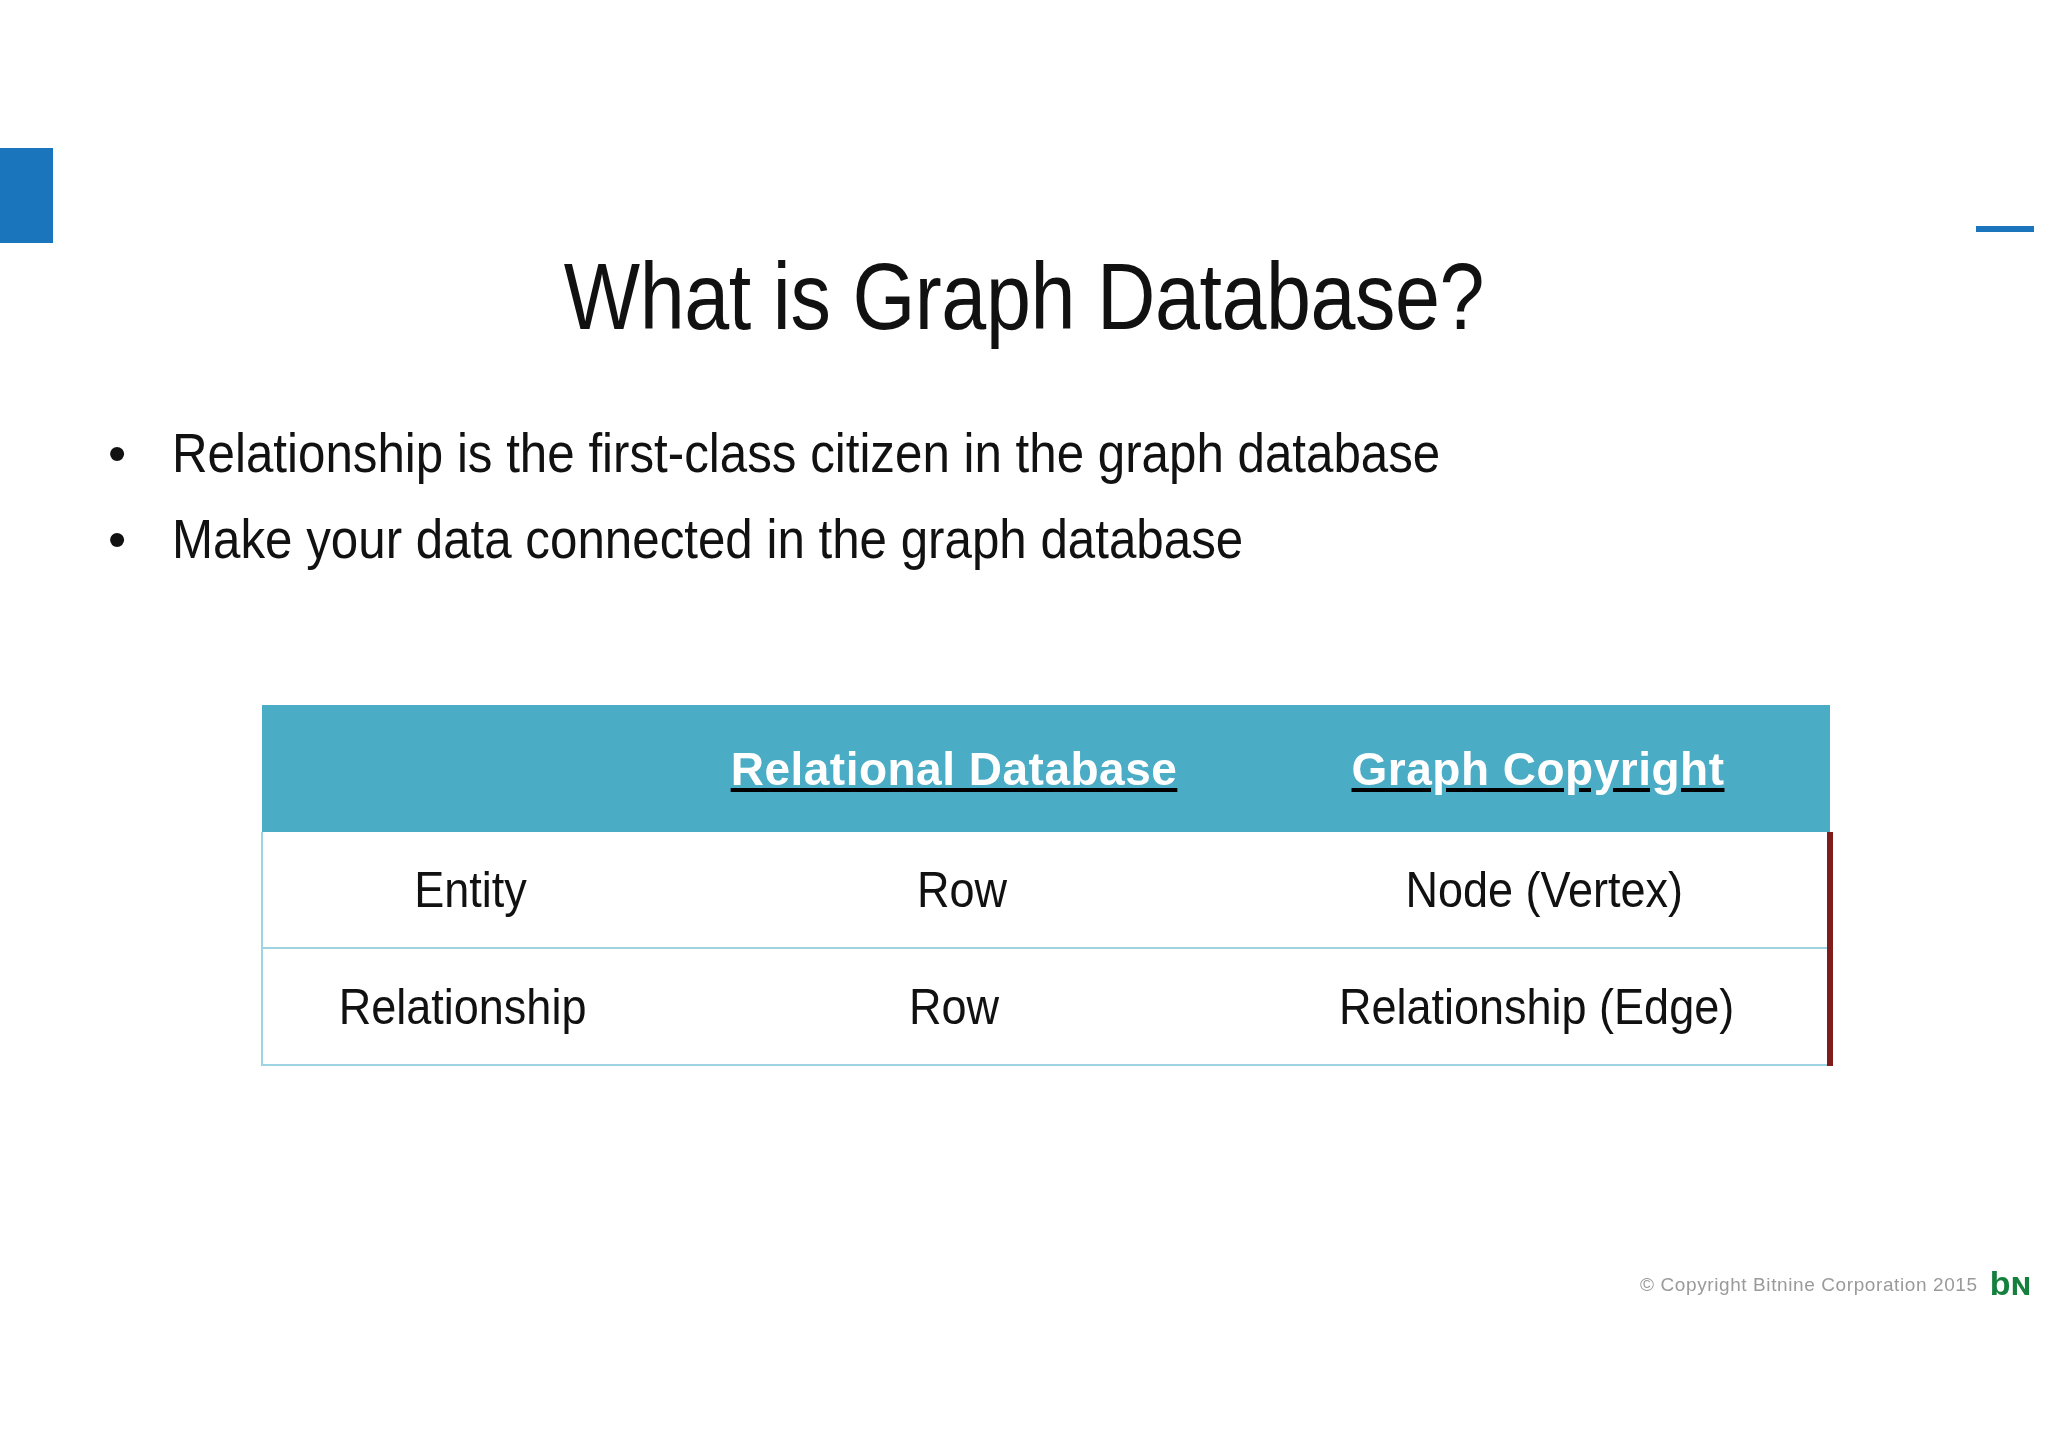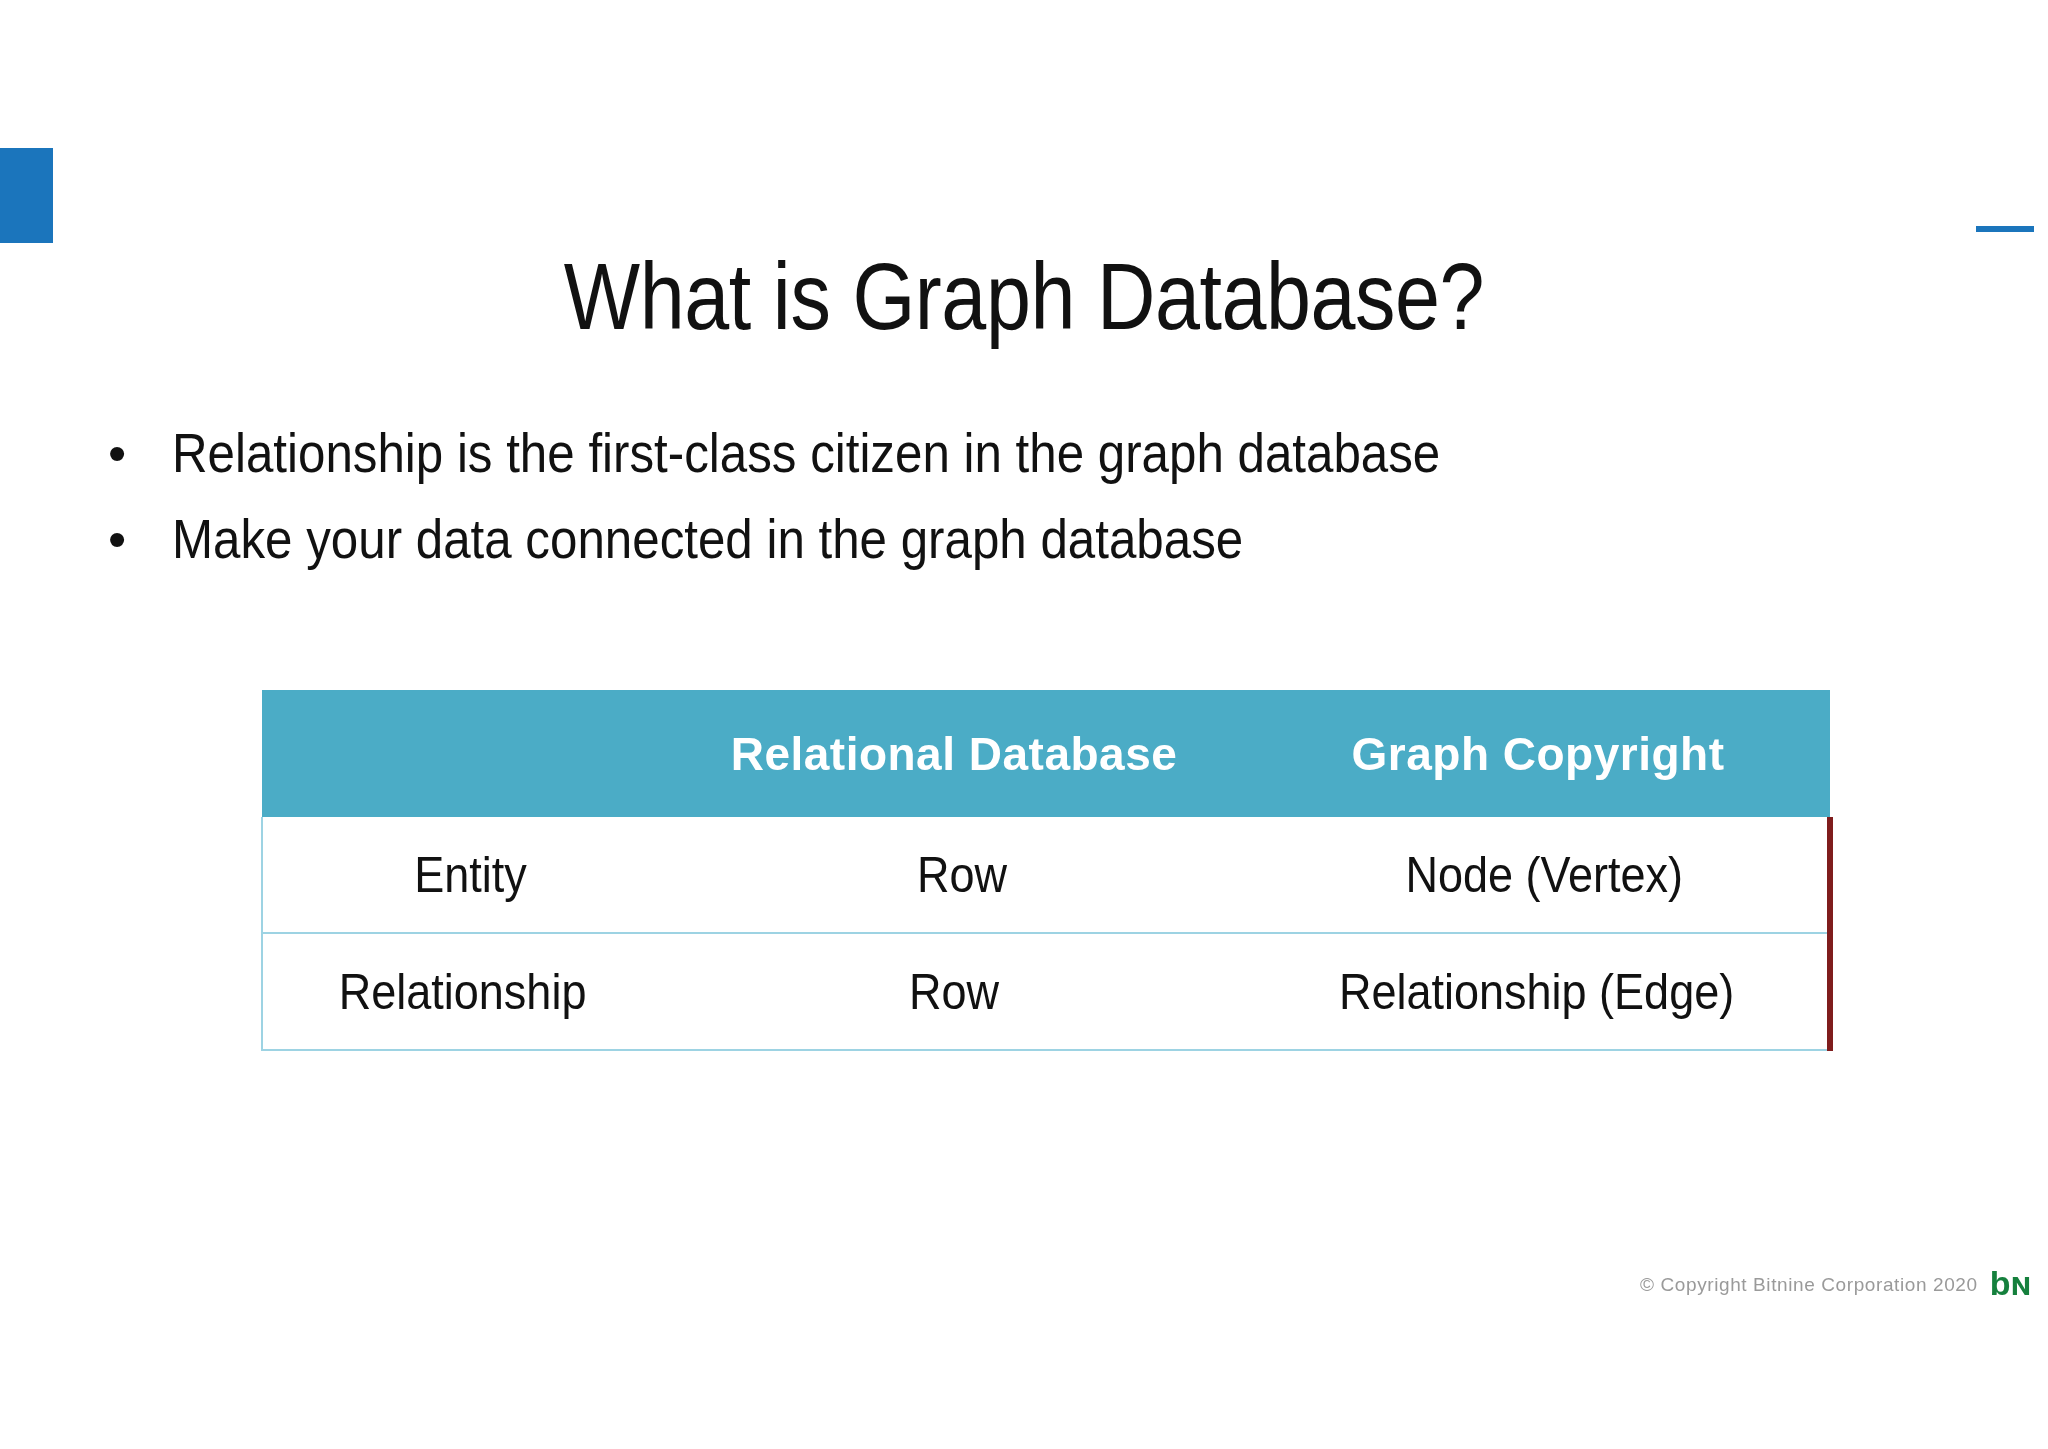--- a/index.html
+++ b/index.html
@@ -83,24 +83,25 @@
     color: #111111;
     transform: scaleX(0.88);
     transform-origin: left center;
     white-space: nowrap;
   }
 
   
   .cmp-table {
     position: absolute;
     left: 261px;
-    top: 690px;
+    top: 705px;
     width: 1568px;
     border-collapse: collapse;
     table-layout: fixed;
+    text-decoration: underline;
   }
   .cmp-table col.c1 { width: 400px; }
   .cmp-table col.c2 { width: 584px; }
   .cmp-table col.c3 { width: 584px; }
 
   .cmp-table thead th {
     height: 127px;
     background: #4BACC6;
     color: #ffffff;
     font-family: "Liberation Sans", sans-serif;
@@ -210,19 +211,19 @@
       </tr>
       <tr>
         <td><span class="cell-squeeze">Relationship</span></td>
         <td><span class="cell-squeeze">Row</span></td>
         <td><span class="cell-squeeze">Relationship (Edge)</span></td>
       </tr>
     </tbody>
   </table>
 
   <div class="footer">
-    <span class="copyright">© Copyright Bitnine Corporation 2020</span>
+    <span class="copyright">© Copyright Bitnine Corporation 2015</span>
     <span class="brand-mark">bɴ</span>
     <span class="brand-divider"></span>
 
   </div>
 
 </div>
 
 </body></html>

